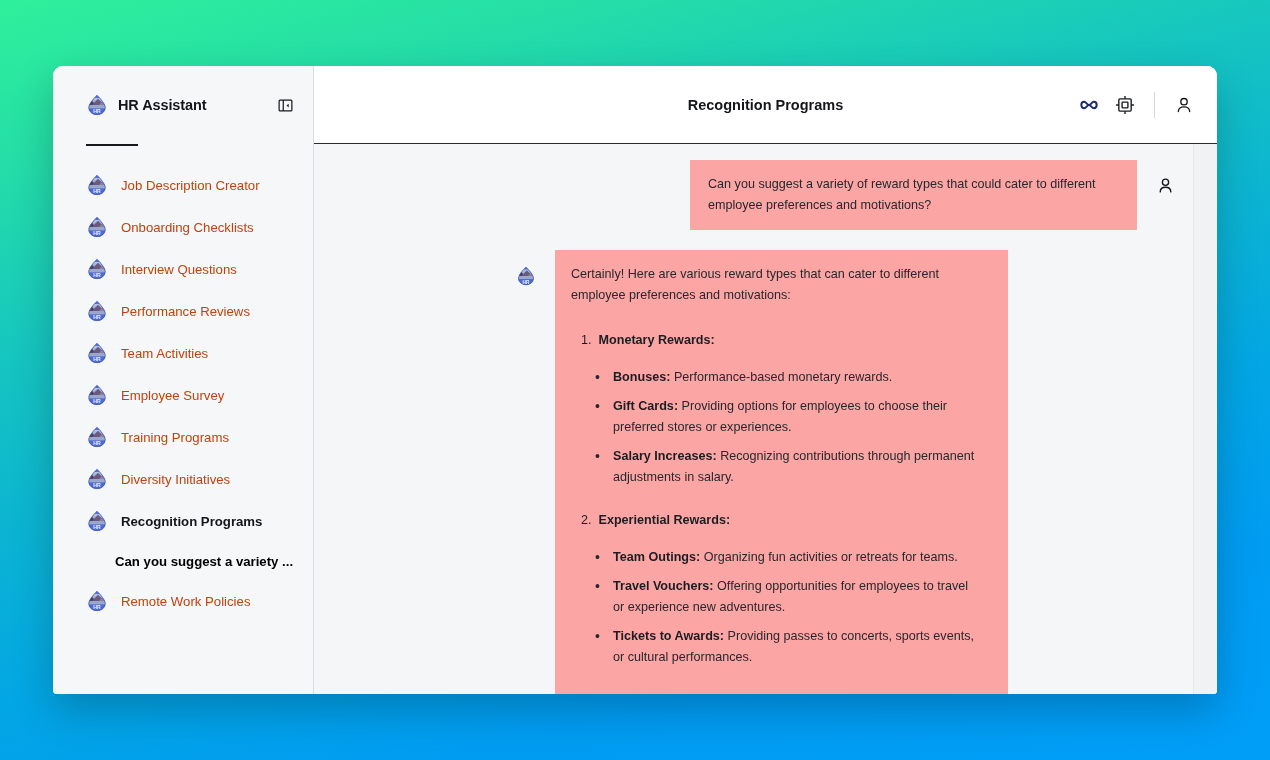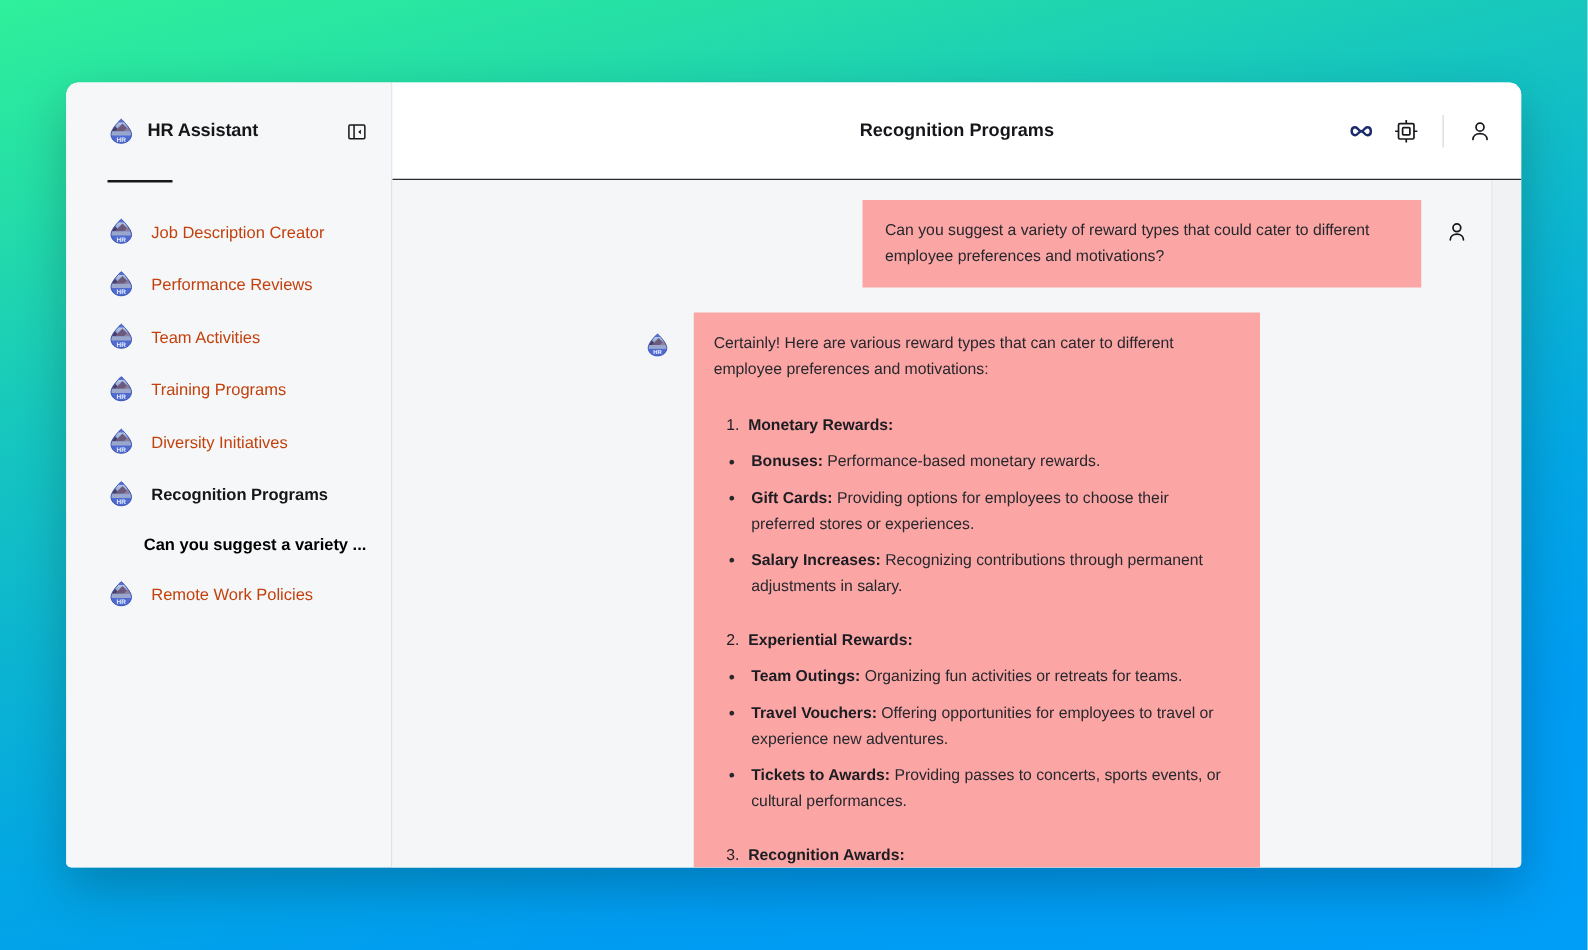--- a/index.html
+++ b/index.html
@@ -183,21 +183,21 @@
   .sec-title {
     display: flex;
     gap: 7px;
     font-weight: bold;
     font-size: 12.6px;
     color: #1b1d22;
     padding-left: 10px;
     margin-bottom: 8px;
   }
   .sec-num { font-weight: normal; }
-  ul.bullets { list-style: none; margin: 4px; padding: 0; }
+  ul.bullets { list-style: none; margin: 16px; padding: 0; }
   ul.bullets > li {
     font-size: 12.6px;
     line-height: 21px;
     color: #26282d;
     margin-bottom: 8px;
     padding-left: 26px;
     position: relative;
     text-indent: 0;
   }
   ul.bullets > li::before {
@@ -285,21 +285,57 @@
                 <rect x="0" y="11" width="22" height="4" fill="#9aa7cc"></rect>
                 <rect x="0" y="14.4" width="22" height="7.6" fill="#4f6ad0"></rect>
               </g>
               <path d="M11 1.2 C11 1.2 19.2 9 19.2 13.4 C19.2 17.6 15.6 20.6 11 20.6 C6.4 20.6 2.8 17.6 2.8 13.4 C2.8 9 11 1.2 11 1.2 Z" fill="none" stroke="#3f57b8" stroke-width="0.8"></path>
               <text x="11" y="19.3" font-size="5.2" font-family="Liberation Sans, sans-serif" font-weight="bold" fill="#e8f0ff" text-anchor="middle">HR</text>
             </svg>
         </span>
         <span class="nav-label">Job Description Creator</span>
       </div>
 
-
+      <div class="nav-item">
+        <span class="hr-icon">
+          <svg width="22" height="22" viewBox="0 0 22 22">
+              <g clip-path="url(#dropclip)">
+                <rect x="0" y="0" width="22" height="22" fill="url(#dropg)"></rect>
+                <rect x="0" y="4" width="22" height="7" fill="url(#skyg)"></rect>
+                <path d="M0 11 L5 5.5 L9.5 11 Z" fill="#4a3f63"></path>
+                <path d="M6 11 L12 4.8 L18 11 Z" fill="#6b5a7d"></path>
+                <path d="M13 11 L17.5 6.5 L22 11 Z" fill="#8e7f9b"></path>
+                <rect x="0" y="11" width="22" height="4" fill="#9aa7cc"></rect>
+                <rect x="0" y="14.4" width="22" height="7.6" fill="#4f6ad0"></rect>
+              </g>
+              <path d="M11 1.2 C11 1.2 19.2 9 19.2 13.4 C19.2 17.6 15.6 20.6 11 20.6 C6.4 20.6 2.8 17.6 2.8 13.4 C2.8 9 11 1.2 11 1.2 Z" fill="none" stroke="#3f57b8" stroke-width="0.8"></path>
+              <text x="11" y="19.3" font-size="5.2" font-family="Liberation Sans, sans-serif" font-weight="bold" fill="#e8f0ff" text-anchor="middle">HR</text>
+            </svg>
+        </span>
+        <span class="nav-label">Onboarding Checklists</span>
+      </div>
+
+      <div class="nav-item">
+        <span class="hr-icon">
+          <svg width="22" height="22" viewBox="0 0 22 22">
+              <g clip-path="url(#dropclip)">
+                <rect x="0" y="0" width="22" height="22" fill="url(#dropg)"></rect>
+                <rect x="0" y="4" width="22" height="7" fill="url(#skyg)"></rect>
+                <path d="M0 11 L5 5.5 L9.5 11 Z" fill="#4a3f63"></path>
+                <path d="M6 11 L12 4.8 L18 11 Z" fill="#6b5a7d"></path>
+                <path d="M13 11 L17.5 6.5 L22 11 Z" fill="#8e7f9b"></path>
+                <rect x="0" y="11" width="22" height="4" fill="#9aa7cc"></rect>
+                <rect x="0" y="14.4" width="22" height="7.6" fill="#4f6ad0"></rect>
+              </g>
+              <path d="M11 1.2 C11 1.2 19.2 9 19.2 13.4 C19.2 17.6 15.6 20.6 11 20.6 C6.4 20.6 2.8 17.6 2.8 13.4 C2.8 9 11 1.2 11 1.2 Z" fill="none" stroke="#3f57b8" stroke-width="0.8"></path>
+              <text x="11" y="19.3" font-size="5.2" font-family="Liberation Sans, sans-serif" font-weight="bold" fill="#e8f0ff" text-anchor="middle">HR</text>
+            </svg>
+        </span>
+        <span class="nav-label">Interview Questions</span>
+      </div>
 
       <div class="nav-item">
         <span class="hr-icon">
           <svg width="22" height="22" viewBox="0 0 22 22">
               <g clip-path="url(#dropclip)">
                 <rect x="0" y="0" width="22" height="22" fill="url(#dropg)"></rect>
                 <rect x="0" y="4" width="22" height="7" fill="url(#skyg)"></rect>
                 <path d="M0 11 L5 5.5 L9.5 11 Z" fill="#4a3f63"></path>
                 <path d="M6 11 L12 4.8 L18 11 Z" fill="#6b5a7d"></path>
                 <path d="M13 11 L17.5 6.5 L22 11 Z" fill="#8e7f9b"></path>
@@ -325,20 +361,38 @@
                 <rect x="0" y="11" width="22" height="4" fill="#9aa7cc"></rect>
                 <rect x="0" y="14.4" width="22" height="7.6" fill="#4f6ad0"></rect>
               </g>
               <path d="M11 1.2 C11 1.2 19.2 9 19.2 13.4 C19.2 17.6 15.6 20.6 11 20.6 C6.4 20.6 2.8 17.6 2.8 13.4 C2.8 9 11 1.2 11 1.2 Z" fill="none" stroke="#3f57b8" stroke-width="0.8"></path>
               <text x="11" y="19.3" font-size="5.2" font-family="Liberation Sans, sans-serif" font-weight="bold" fill="#e8f0ff" text-anchor="middle">HR</text>
             </svg>
         </span>
         <span class="nav-label">Team Activities</span>
       </div>
 
+      <div class="nav-item">
+        <span class="hr-icon">
+          <svg width="22" height="22" viewBox="0 0 22 22">
+              <g clip-path="url(#dropclip)">
+                <rect x="0" y="0" width="22" height="22" fill="url(#dropg)"></rect>
+                <rect x="0" y="4" width="22" height="7" fill="url(#skyg)"></rect>
+                <path d="M0 11 L5 5.5 L9.5 11 Z" fill="#4a3f63"></path>
+                <path d="M6 11 L12 4.8 L18 11 Z" fill="#6b5a7d"></path>
+                <path d="M13 11 L17.5 6.5 L22 11 Z" fill="#8e7f9b"></path>
+                <rect x="0" y="11" width="22" height="4" fill="#9aa7cc"></rect>
+                <rect x="0" y="14.4" width="22" height="7.6" fill="#4f6ad0"></rect>
+              </g>
+              <path d="M11 1.2 C11 1.2 19.2 9 19.2 13.4 C19.2 17.6 15.6 20.6 11 20.6 C6.4 20.6 2.8 17.6 2.8 13.4 C2.8 9 11 1.2 11 1.2 Z" fill="none" stroke="#3f57b8" stroke-width="0.8"></path>
+              <text x="11" y="19.3" font-size="5.2" font-family="Liberation Sans, sans-serif" font-weight="bold" fill="#e8f0ff" text-anchor="middle">HR</text>
+            </svg>
+        </span>
+        <span class="nav-label">Employee Survey</span>
+      </div>
 
       <div class="nav-item">
         <span class="hr-icon">
           <svg width="22" height="22" viewBox="0 0 22 22">
               <g clip-path="url(#dropclip)">
                 <rect x="0" y="0" width="22" height="22" fill="url(#dropg)"></rect>
                 <rect x="0" y="4" width="22" height="7" fill="url(#skyg)"></rect>
                 <path d="M0 11 L5 5.5 L9.5 11 Z" fill="#4a3f63"></path>
                 <path d="M6 11 L12 4.8 L18 11 Z" fill="#6b5a7d"></path>
                 <path d="M13 11 L17.5 6.5 L22 11 Z" fill="#8e7f9b"></path>

